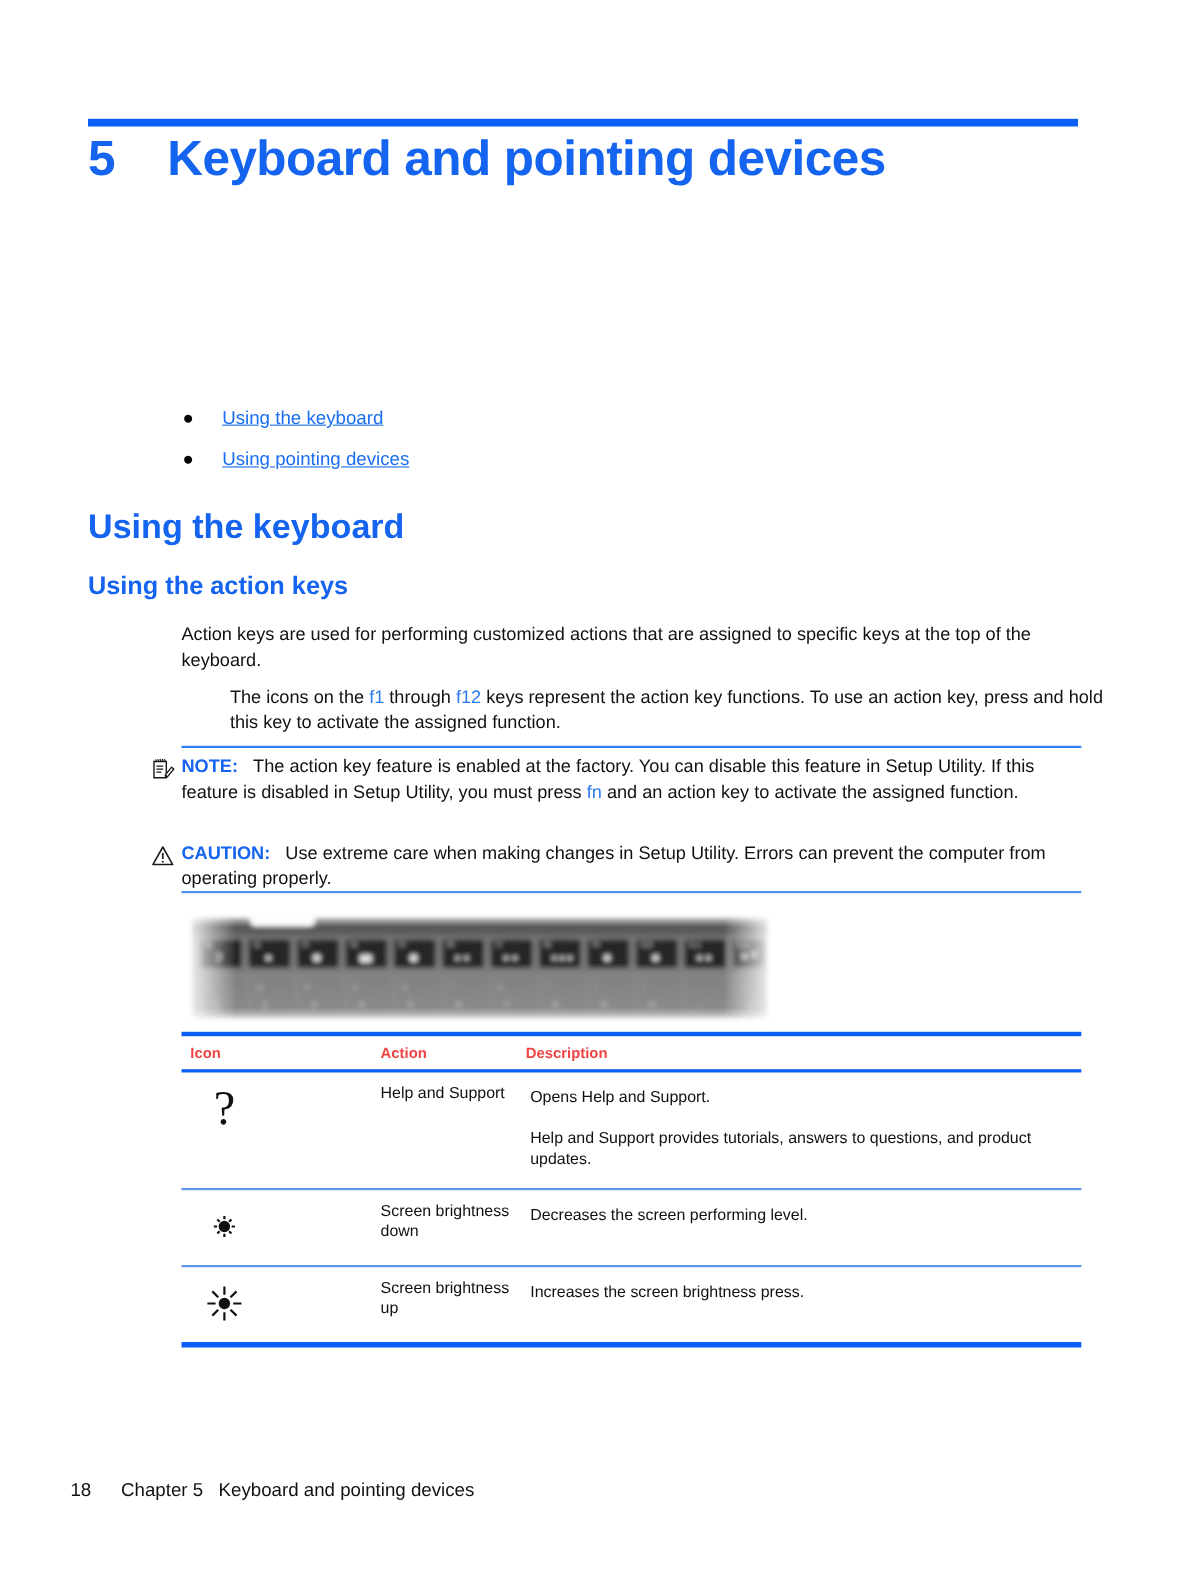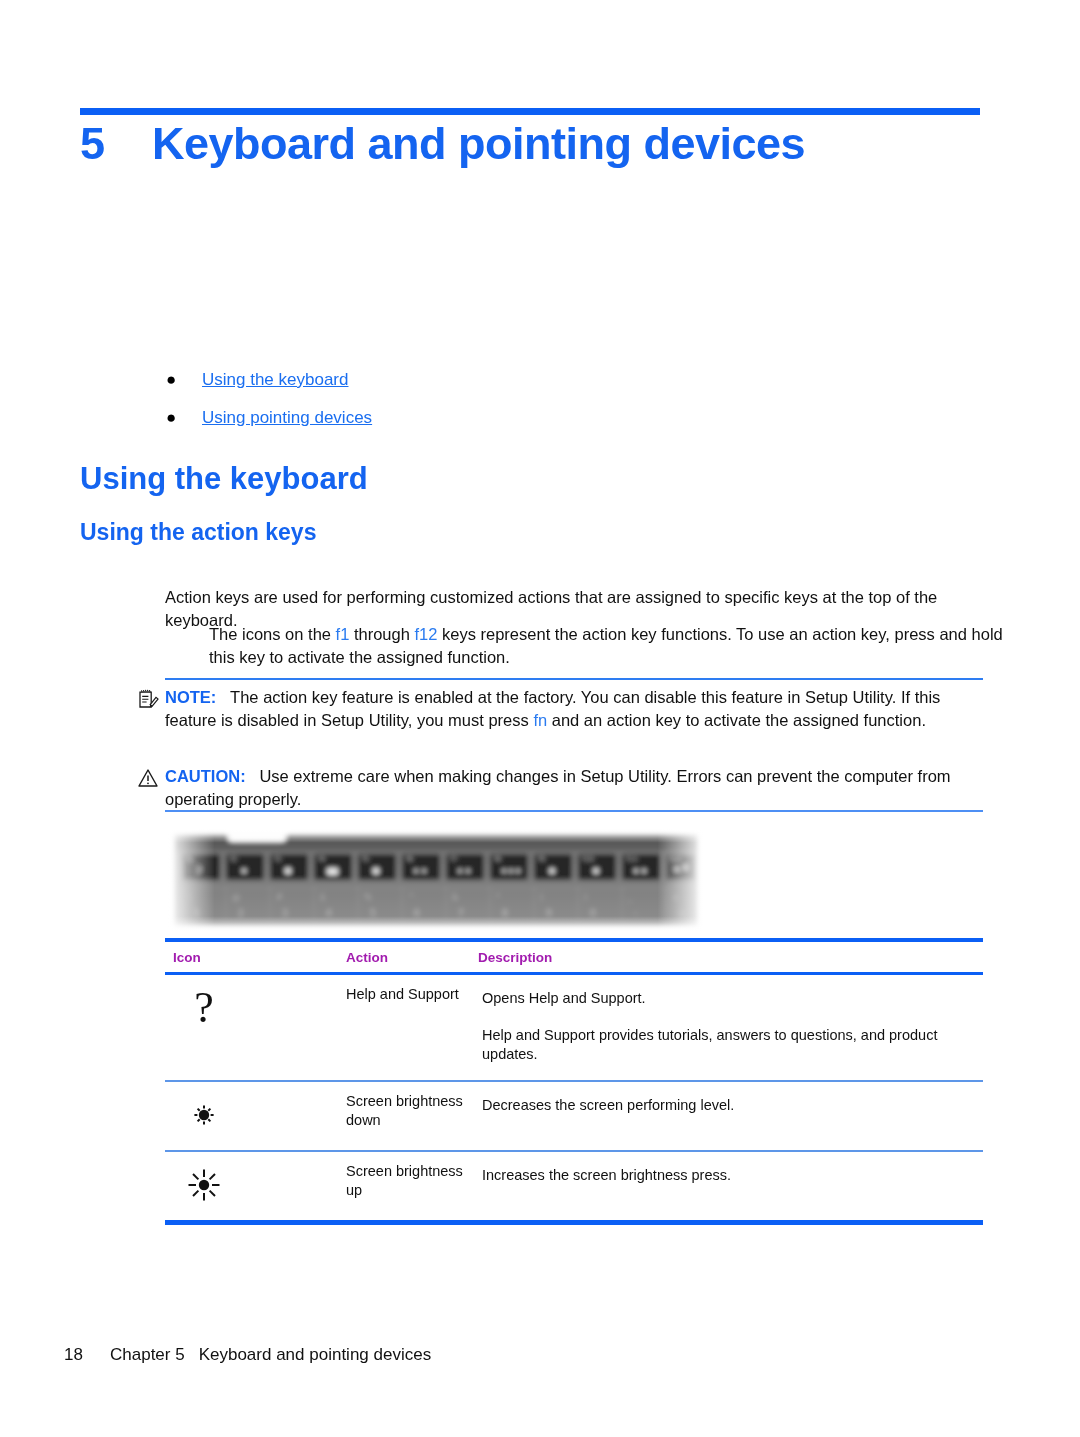--- a/index.html
+++ b/index.html
@@ -98,21 +98,21 @@
   
   .para {
     position: absolute;
     left: 165px;
     width: 818px;
     font-size: 16.5px;
     line-height: 23px;
     color: #111;
     text-align: left;
   }
-  .p1 { top: 586px; }
+  .p1 { top: 566px; }
   .p2 { top: 623px; margin-left: 44px; }
   .kbd-blue { color: #2a7bf0; }
 
   
   .note-rule {
     position: absolute;
     left: 165px;
     top: 678px;
     width: 818px;
     height: 2px;
@@ -209,21 +209,21 @@
     background: #0b5ff5;
     width: 100%;
   }
   .tbl-head {
     display: flex;
     padding: 8px 0 7px 0;
   }
   .th {
     font-size: 13.5px;
     font-weight: bold;
-    color: #a21caf;
+    color: #ef4444;
   }
   .col-icon { width: 181px; flex: 0 0 181px; padding-left: 8px; box-sizing: border-box; }
   .col-action { width: 132px; flex: 0 0 132px; }
   .col-desc { flex: 1 1 auto; }
 
   .tbl-row {
     display: flex;
     padding: 10px 0 12px 0;
     align-items: flex-start;
   }

